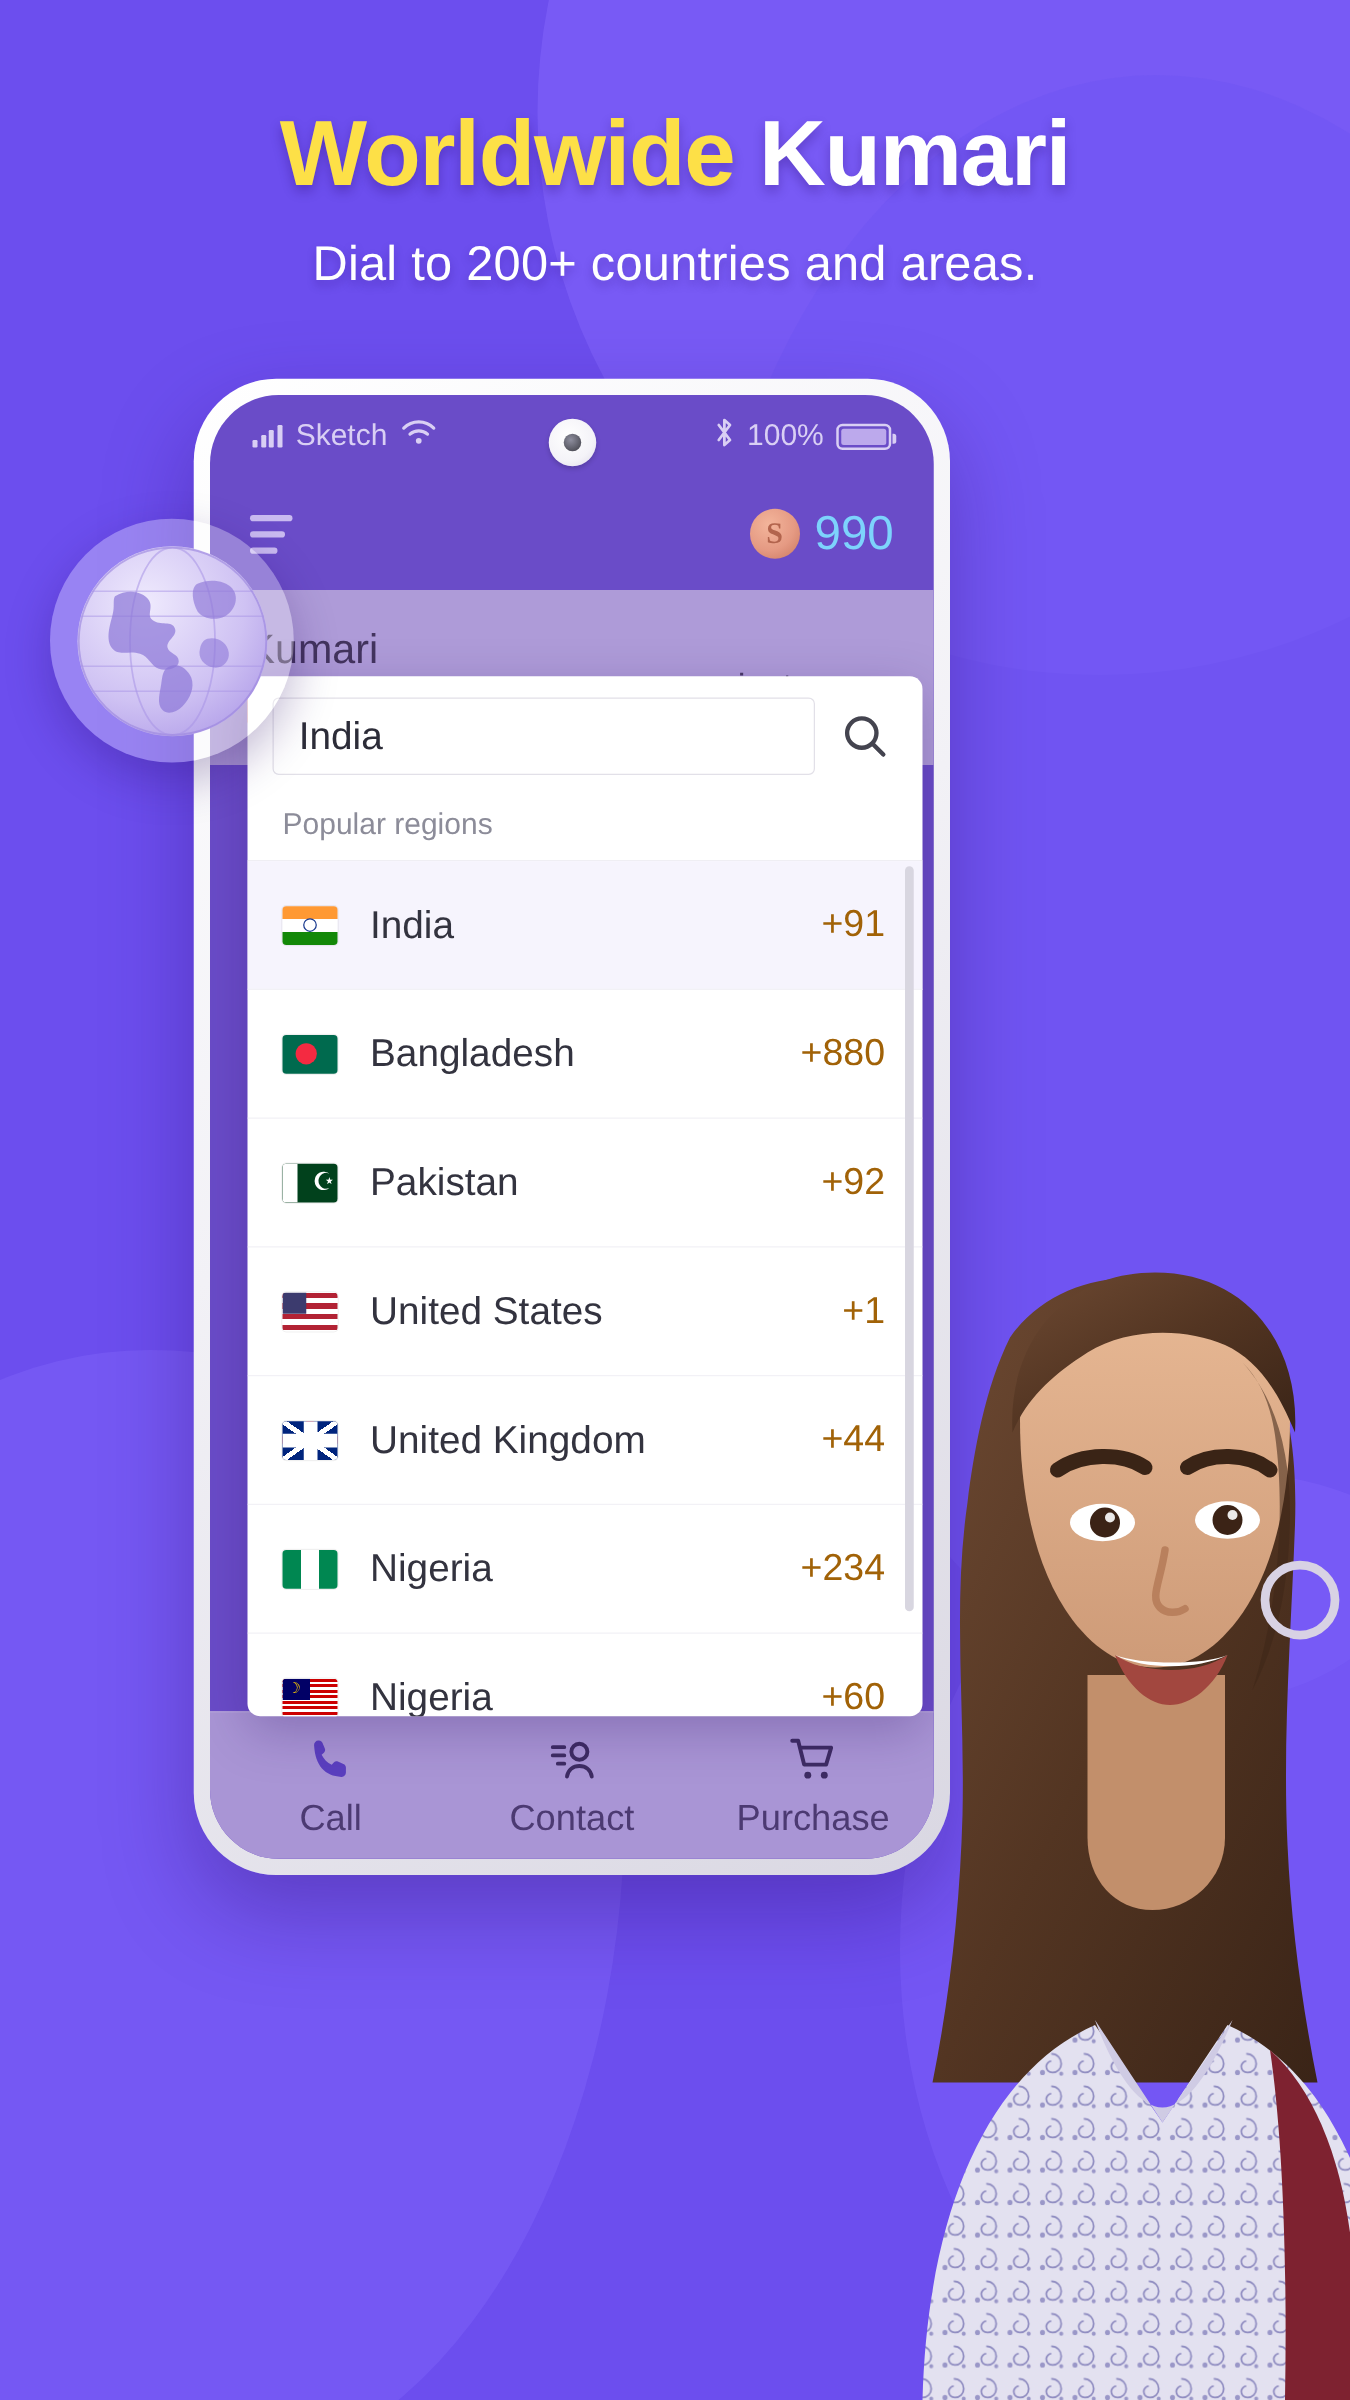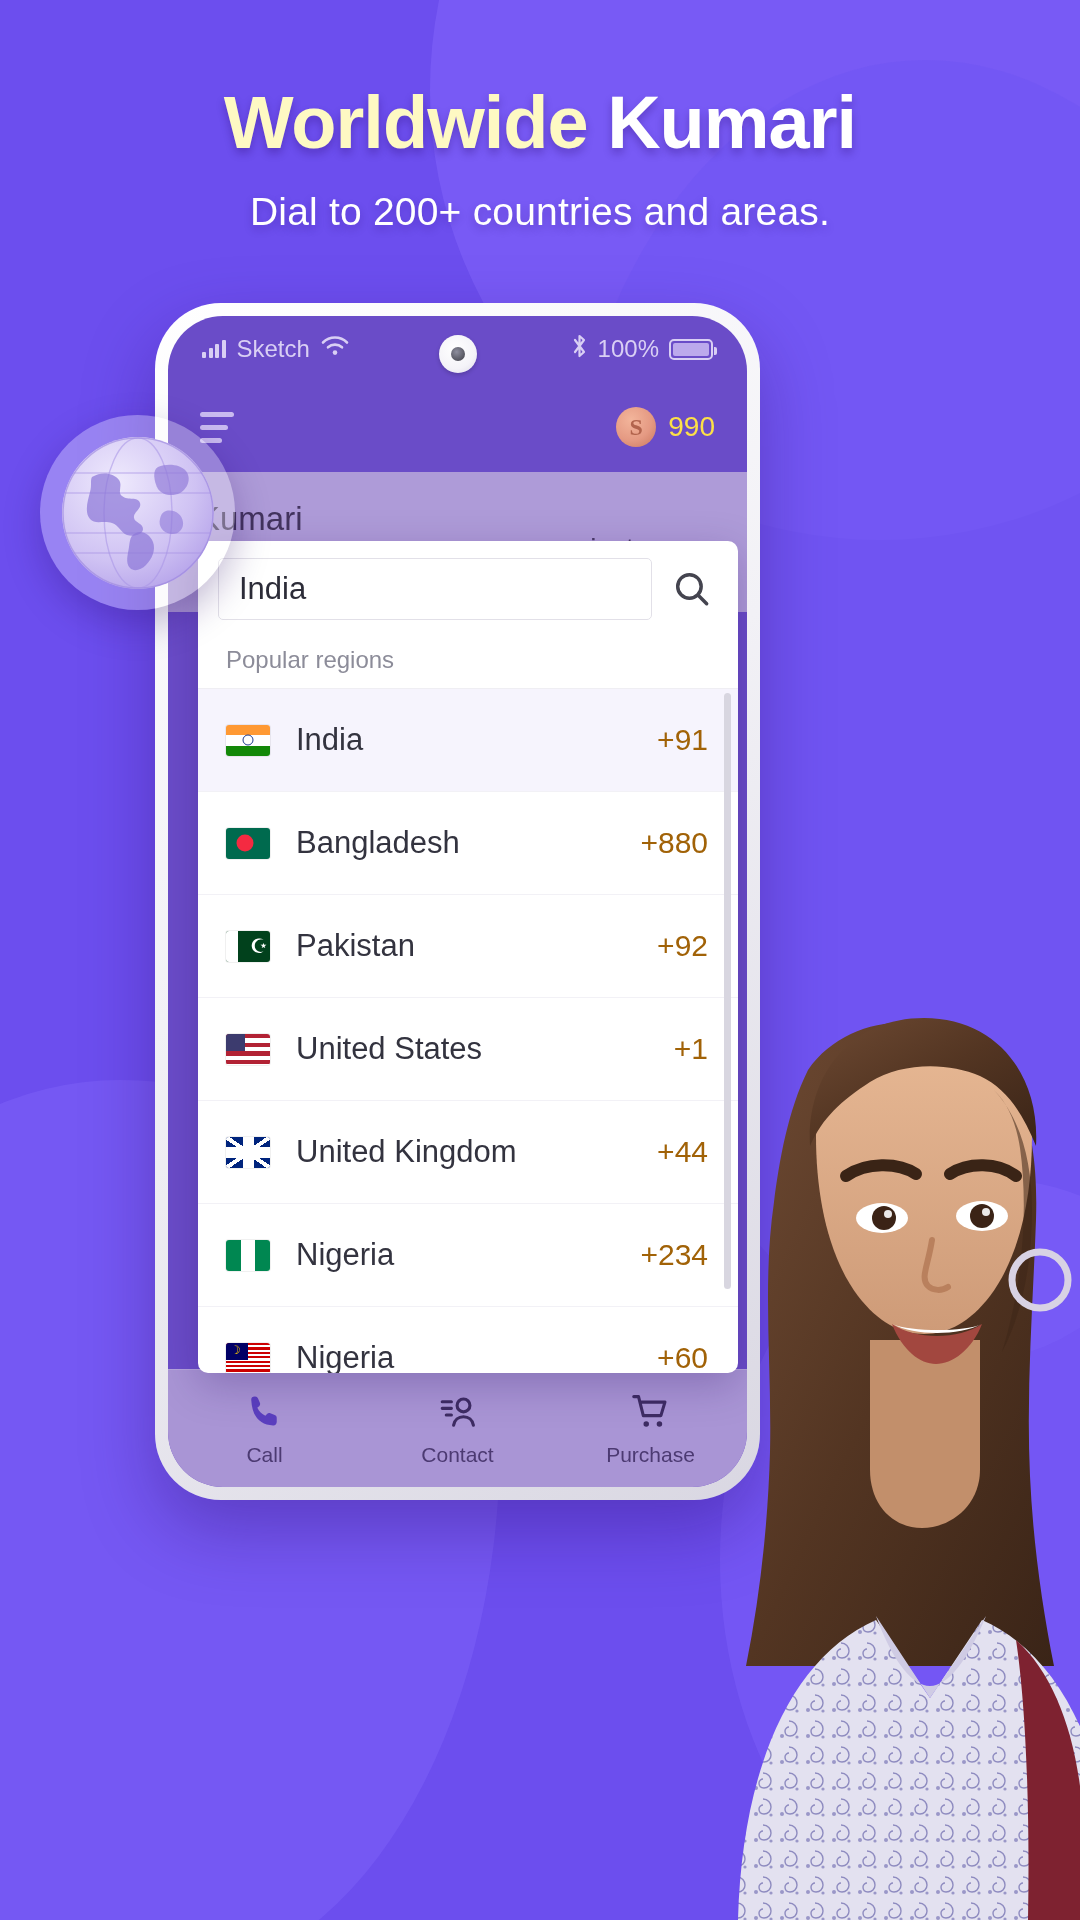--- a/index.html
+++ b/index.html
@@ -54,21 +54,21 @@
     position: absolute; left: 0; top: 86px;
     width: 1080px;
     text-align: center;
     font-size: 74px;
     font-weight: bold;
     letter-spacing: -1px;
     line-height: 1.0;
     text-shadow: 0 5px 9px rgba(40,10,110,.32);
     white-space: nowrap;
   }
-  .headline .hl-a { color: #fef9c3; }
+  .headline .hl-a { color: #fde047; }
   .headline .hl-b { color: #FFFFFF; }
 
   .subline {
     position: absolute; left: 0; top: 190px;
     width: 1080px;
     text-align: center;
     font-size: 39px;
     color: #FFFFFF;
     letter-spacing: .2px;
     text-shadow: 0 4px 8px rgba(40,10,110,.28);
@@ -150,21 +150,21 @@
   .hamburger i:nth-child(2){ width: 28px; }
   .hamburger i:nth-child(3){ width: 22px; }
   .coins { margin-left: auto; display: flex; align-items: center; gap: 12px; }
   .coin {
     width: 40px; height: 40px; border-radius: 50%;
     background: radial-gradient(circle at 38% 32%, #F3B59B 0%, #E59A83 55%, #C9765E 100%);
     display:flex; align-items:center; justify-content:center;
     color: #B2644D; font-size: 24px; font-weight: bold;
     font-family: "Liberation Serif", serif;
   }
-  .coins .amount { color: #fde047; font-size: 28px; }
+  .coins .amount { color: #7dd3fc; font-size: 38px; }
 
   
   .contact-row {
     position: absolute; left: 0; top: 156px;
     width: 100%; height: 140px;
     background: #AE9BD8;
     display: flex; align-items: flex-start;
     padding: 28px 30px 0 30px;
   }
   .contact-left { display:flex; flex-direction: column; gap: 12px; }
@@ -269,21 +269,21 @@
     font-size: 26px; color: #4E3E6E;
   }
   .bottom-nav {
     position: absolute; left: 0; bottom: 0;
     width: 100%; height: 118px;
     background: #A995D5;
     border-top: 1px solid #B6A5DC;
     display: flex; align-items: center;
   }
   .nav-item { flex: 1; display:flex; flex-direction: column; align-items:center; gap: 9px; }
-  .nav-item .nav-label { font-size: 21px; color: #4C3A72; }
+  .nav-item .nav-label { font-size: 29px; color: #4C3A72; }
   .nav-icon { width: 44px; height: 44px; }
 
   
   .globe-badge {
     position: absolute; left: 40px; top: 415px;
     width: 195px; height: 195px;
     border-radius: 50%;
     background: rgba(255,255,255,.30);
     display: flex; align-items: center; justify-content: center;
     box-shadow: 0 14px 36px rgba(40,10,100,.28);

